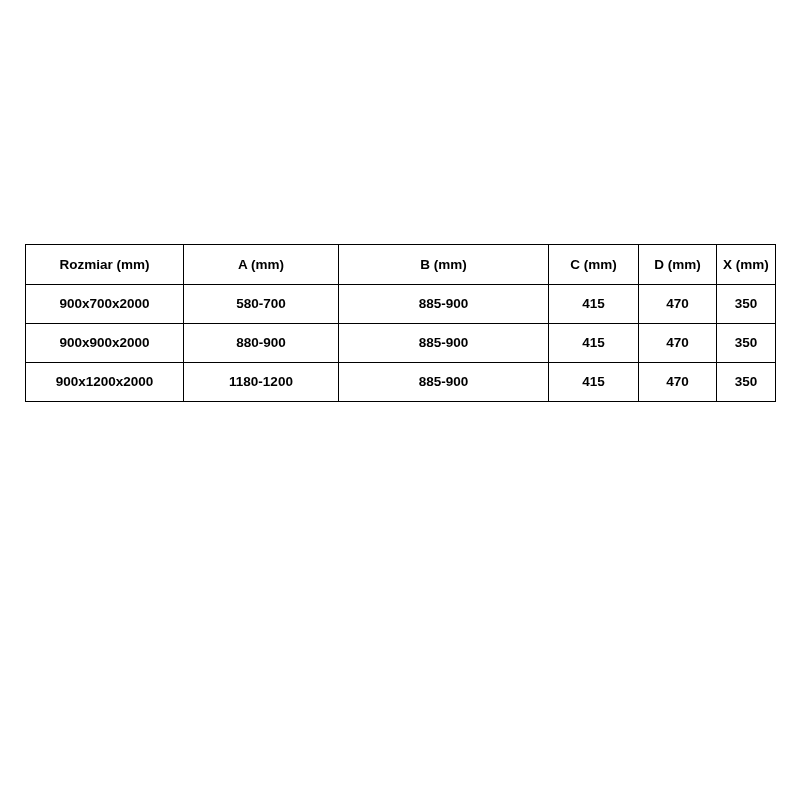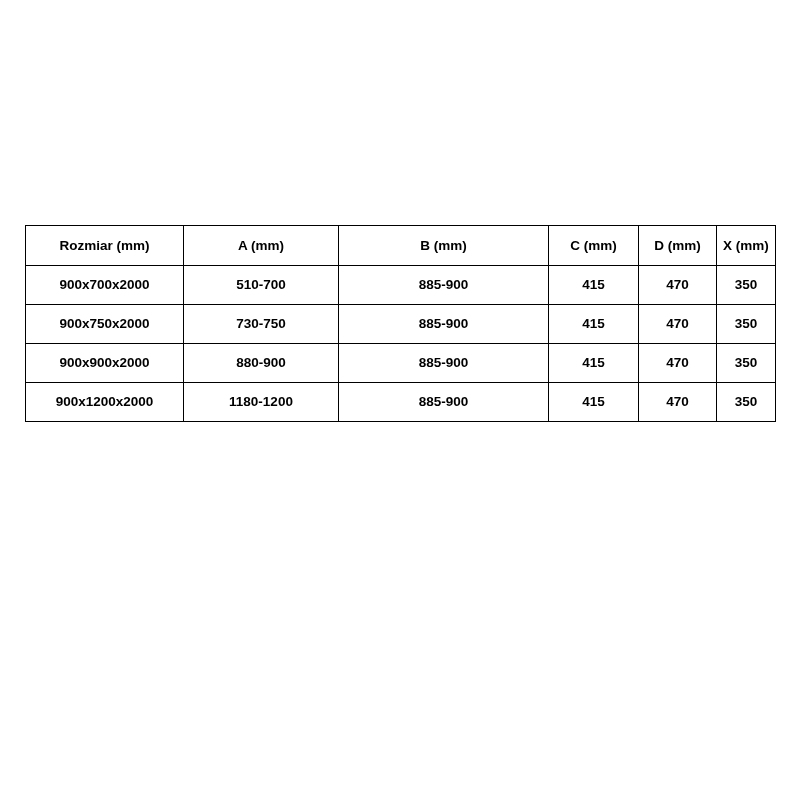--- a/index.html
+++ b/index.html
@@ -17,20 +17,21 @@
   .table-wrap {
     position: absolute;
     left: 25px;
     top: 225px;
     width: 750px;
   }
   table.spec-table {
     border-collapse: collapse;
     width: 750px;
     table-layout: fixed;
+    margin-top: 19px;
   }
   table.spec-table td,
   table.spec-table th {
     border: 1px solid #000000;
     text-align: center;
     vertical-align: middle;
     font-size: 13.5px;
     font-weight: bold;
     padding: 0;
     height: 38px;
@@ -69,29 +70,21 @@
         <th>A (mm)</th>
         <th>B (mm)</th>
         <th>C (mm)</th>
         <th>D (mm)</th>
         <th>X (mm)</th>
       </tr>
     </thead>
     <tbody>
       <tr>
         <td>900x700x2000</td>
-        <td>510-700</td>
-        <td>885-900</td>
-        <td>415</td>
-        <td>470</td>
-        <td>350</td>
-      </tr>
-      <tr>
-        <td>900x750x2000</td>
-        <td>730-750</td>
+        <td>580-700</td>
         <td>885-900</td>
         <td>415</td>
         <td>470</td>
         <td>350</td>
       </tr>
       <tr>
         <td>900x900x2000</td>
         <td>880-900</td>
         <td>885-900</td>
         <td>415</td>

